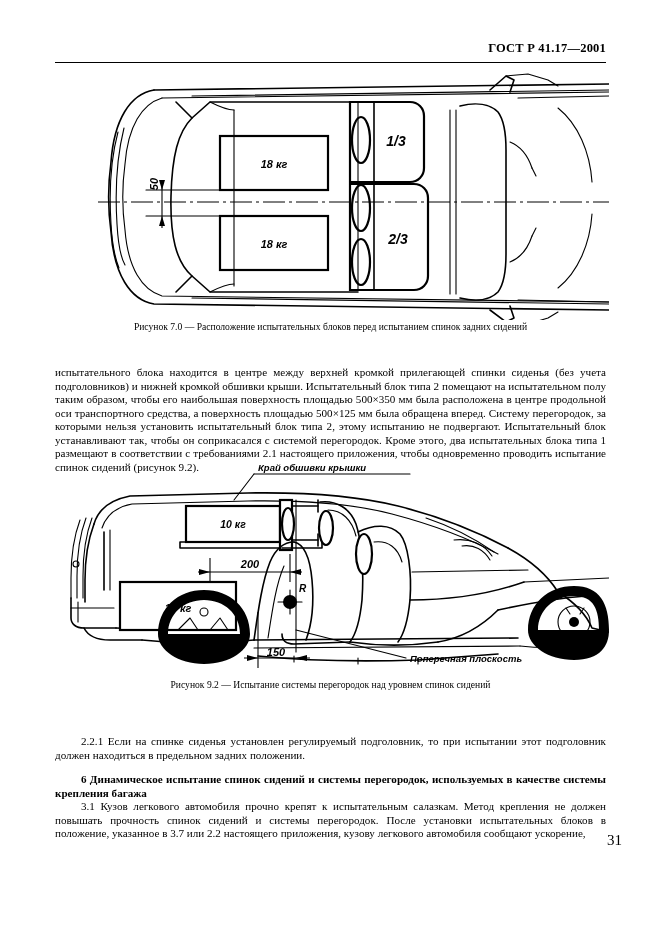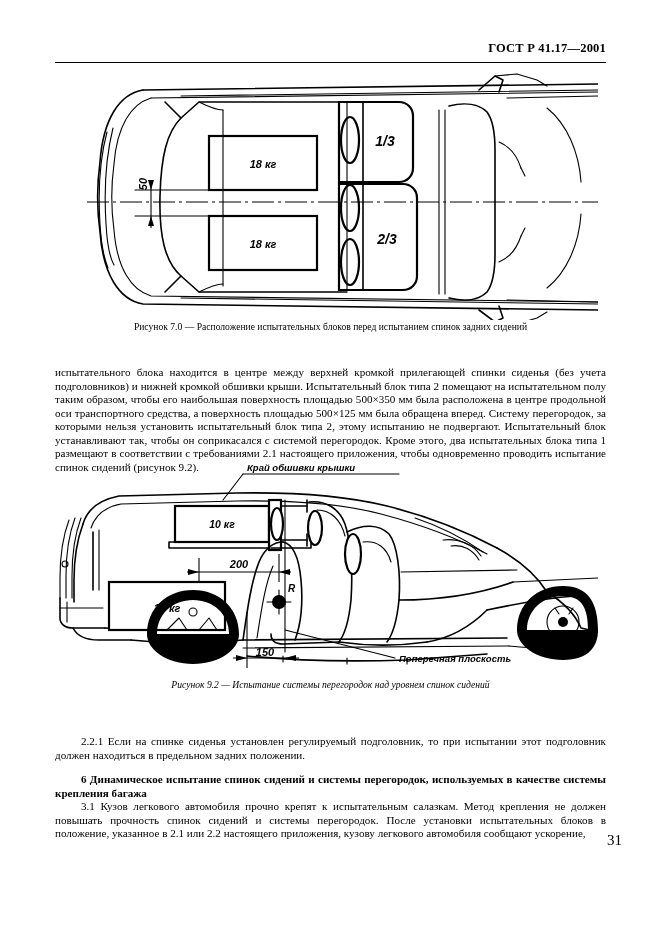--- a/index.html
+++ b/index.html
@@ -34,36 +34,36 @@
     position: absolute;
     top: 62px;
     left: 55px;
     right: 55px;
     border-bottom: 1px solid #000;
     height: 0;
   }
   
   .figure {
     position: absolute;
-    left: 47px;
+    left: 58px;
     width: 551px;
     text-decoration: underline;
   }
   #figure-9-1 { top: 72px; height: 248px; }
   #figure-9-2 { top: 462px; height: 210px; }
 
   .fig-caption {
     position: absolute;
     left: 55px;
     width: 551px;
     text-align: center;
     font-size: 9.6px;
   }
   #caption-9-1 { top: 321px; }
-  #caption-9-2 { top: 679px; font-style: italic; }
+  #caption-9-2 { top: 679px; }
 
   
   .body-text {
     position: absolute;
     left: 55px;
     width: 551px;
     font-size: 11.1px;
     line-height: 13.55px;
     text-align: justify;
     text-justify: inter-word;
@@ -305,17 +305,17 @@
       <path class="ln-thin" d="M526,146 L522,152" stroke="#fff"></path>
     </svg>
   </div>
 
   <div class="fig-caption" id="caption-9-2">Рисунок 9.2 — Испытание системы перегородок над уровнем спинок сидений</div>
 
   <div class="body-text" id="para-221">2.2.1  Если на спинке сиденья установлен регулируемый подголовник, то при испытании этот подголовник должен находиться в предельном задних положении.</div>
 
   <div class="body-text" id="head-3">6 Динамическое испытание спинок сидений и системы перегородок, используемых в качестве системы крепления багажа</div>
 
-  <div class="body-text" id="para-31">3.1  Кузов легкового автомобиля прочно крепят к испытательным салазкам. Метод крепления не должен повышать прочность спинок сидений и системы перегородок. После установки испытательных блоков в положение, указанное в 2.1 или 2.2 настоящего приложения, кузову легкового автомобиля сообщают ускорение,</div>
+  <div class="body-text" id="para-31">3.1  Кузов легкового автомобиля прочно крепят к испытательным салазкам. Метод крепления не должен повышать прочность спинок сидений и системы перегородок. После установки испытательных блоков в положение, указанное в 3.7 или 2.2 настоящего приложения, кузову легкового автомобиля сообщают ускорение,</div>
 
   <div class="page-number">31</div>
 
 </div>
 
 </body></html>

